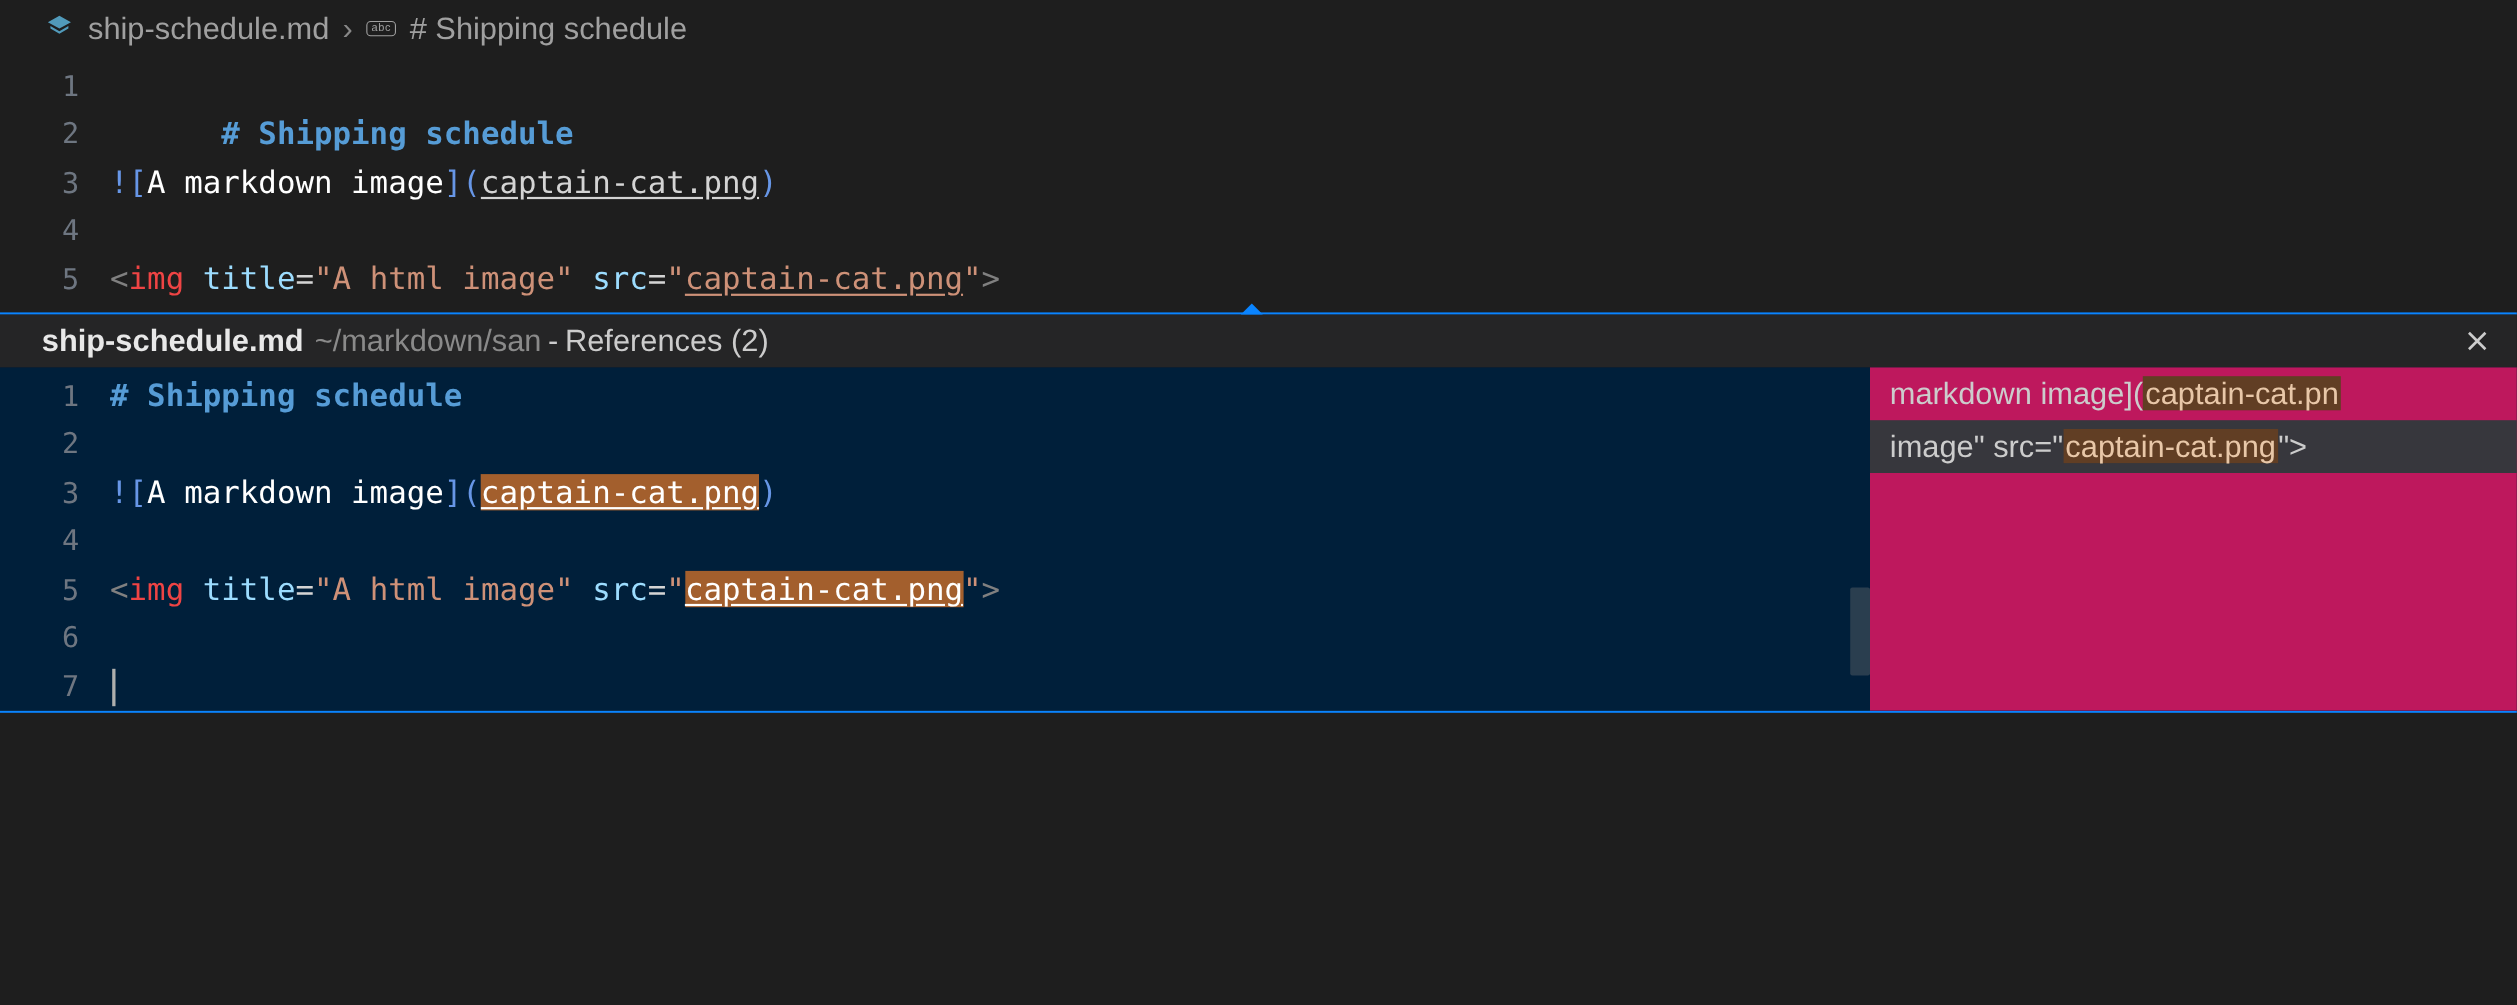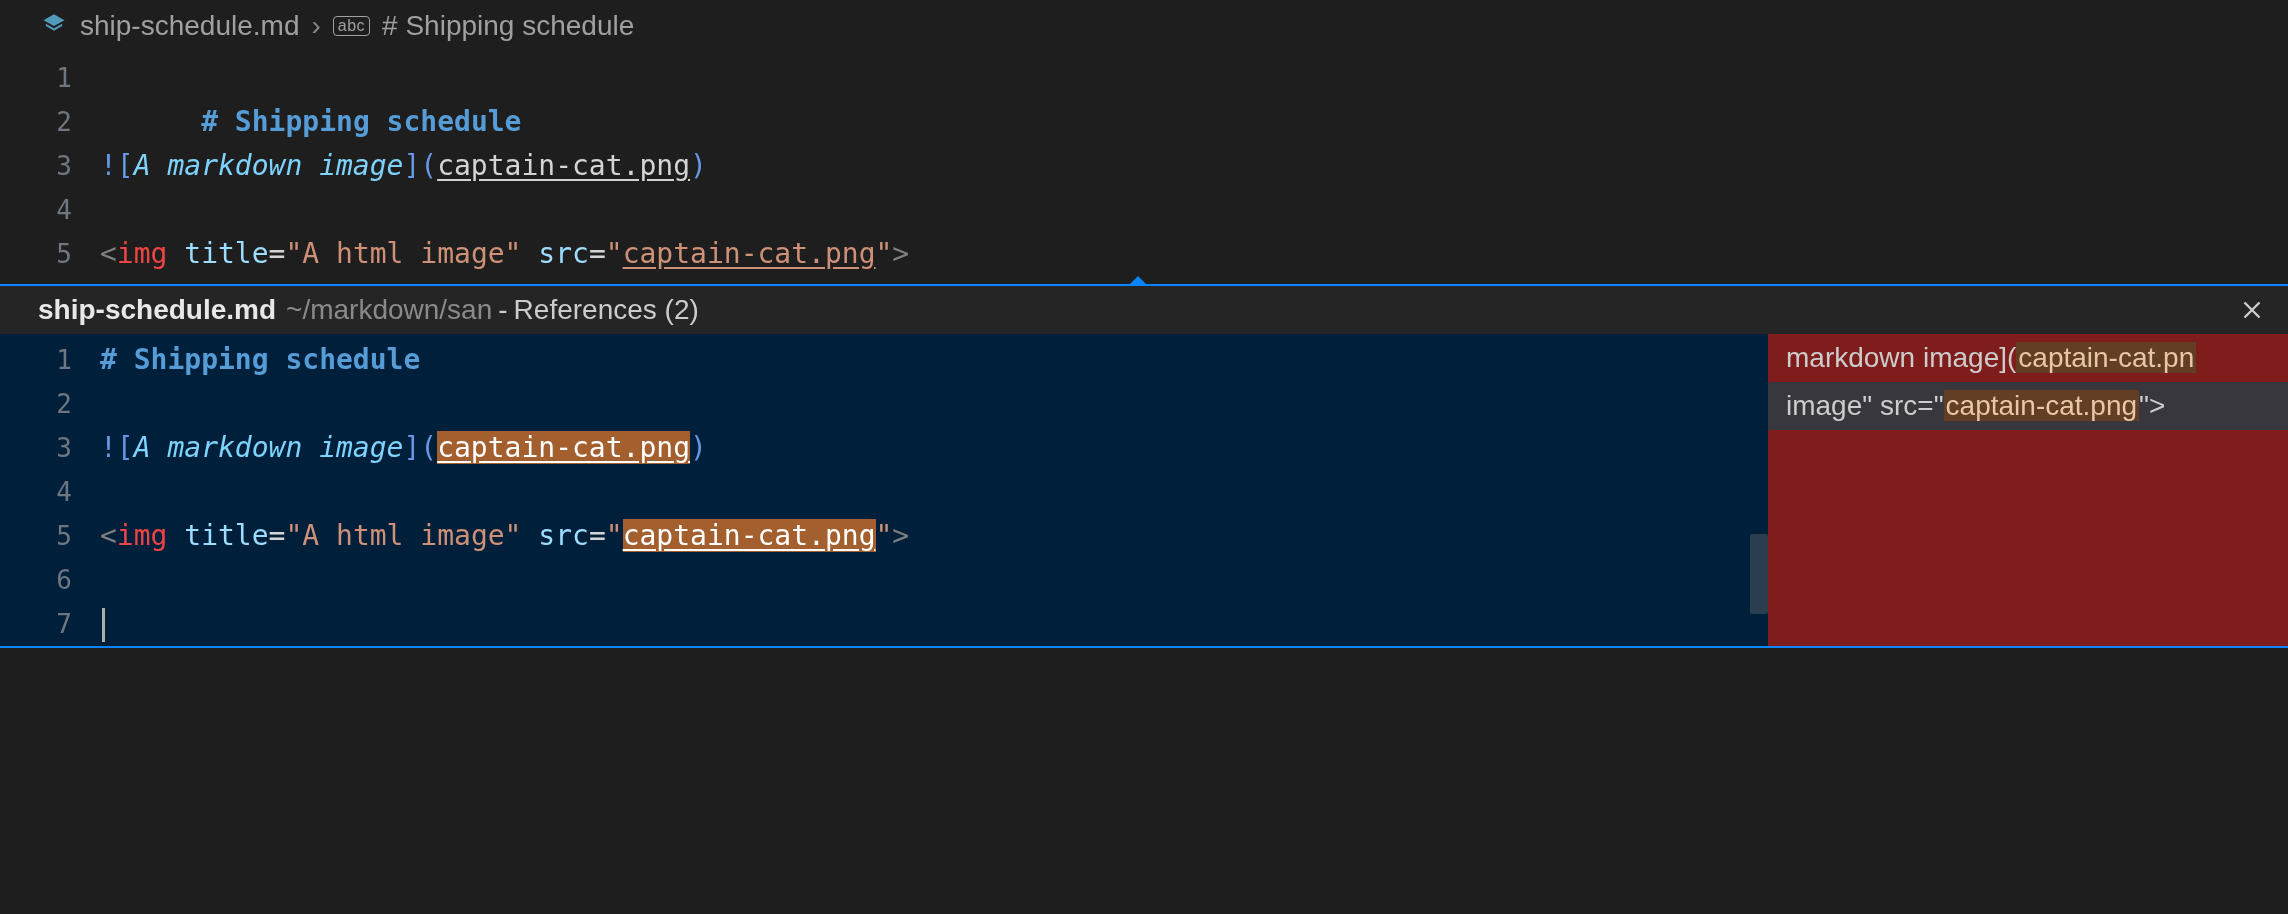--- a/index.html
+++ b/index.html
@@ -24,21 +24,21 @@
     color: #a0a0a0;
   }
   .breadcrumb .file-icon svg { width: 28px; height: 28px; display:block; }
   .breadcrumb .chev { color: #888; }
   .breadcrumb .symbol-icon {
     display: inline-flex;
     align-items: center;
     justify-content: center;
     border: 1.5px solid #a0a0a0;
     border-radius: 4px;
-    font-size: 16px;
+    font-size: 10px;
     padding: 1px 4px;
     letter-spacing: 0.5px;
     line-height: 1;
   }
 
   
   .editor { }
   .line {
     display: flex;
     align-items: baseline;
@@ -54,21 +54,21 @@
     font-size: 26px;
   }
   .code {
     white-space: pre;
     font-size: 28px;
   }
 
   
   .tok-punc   { color: #6796e6; }   
   .tok-head   { color: #569cd6; font-weight: 600; }
-  .tok-plain  { color: #7dd3fc; font-style: italic; }
+  .tok-plain  { color: #ffffff; }
   .tok-link   { color: #d4d4d4; text-decoration: underline; text-underline-offset: 4px; }
   .tok-linkstr{ color: #ce9178; text-decoration: underline; text-underline-offset: 4px; }
   .tok-tagbr  { color: #808080; }   
   .tok-tagname{ color: #ef4444; }
   .tok-attr   { color: #9cdcfe; }
   .tok-eq     { color: #d4d4d4; }
   .tok-str    { color: #ce9178; }
 
   
   .ref-panel {
@@ -119,22 +119,22 @@
   .ref-editor .cursor {
     display: inline-block;
     width: 3px;
     height: 34px;
     background: #aeafad;
     vertical-align: middle;
     margin-left: 2px;
   }
 
   .ref-side {
-    width: 520px;
-    background: #7f1d1d;
+    width: 588px;
+    background: #be185d;
     position: relative;
   }
   .ref-side .scrollthumb {
     position: absolute;
     left: -18px;
     top: 200px;
     width: 18px;
     height: 80px;
     background: rgba(121,121,121,0.35);
     border-radius: 2px;

